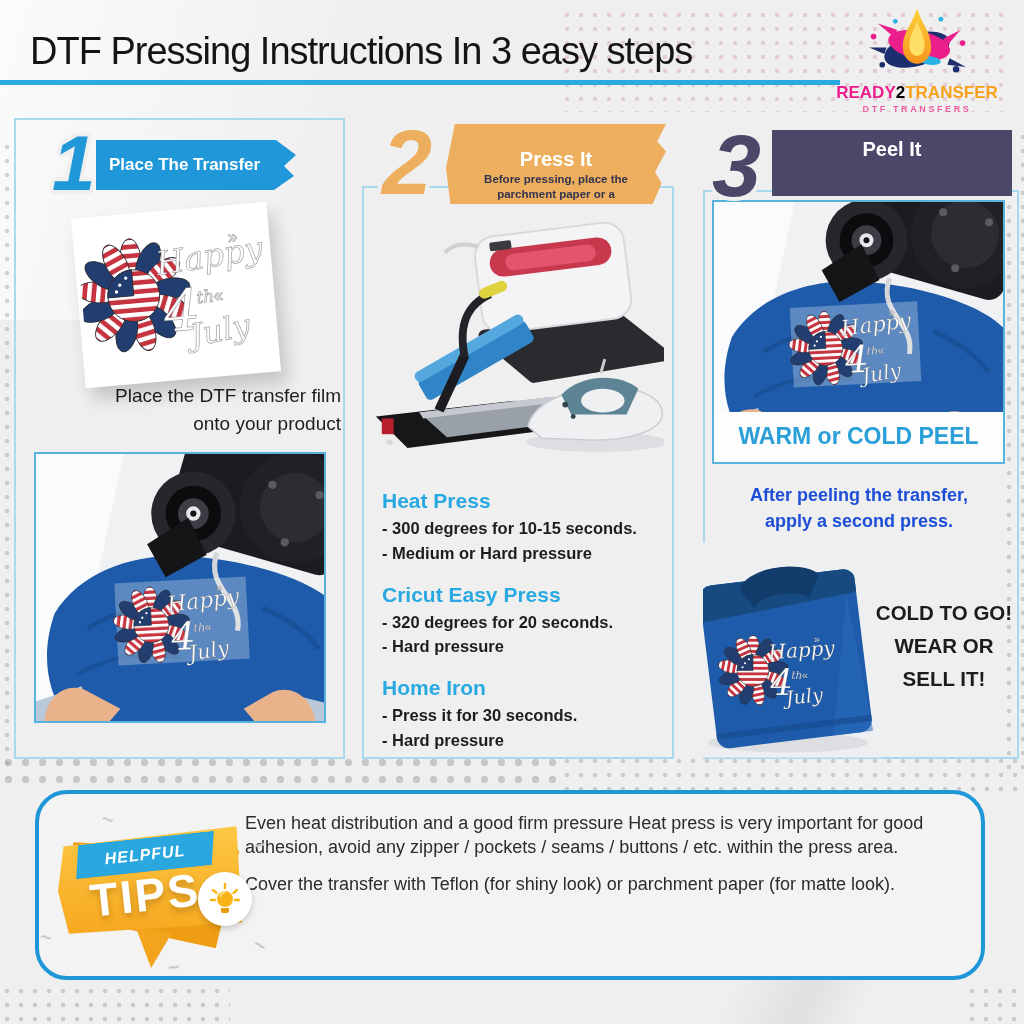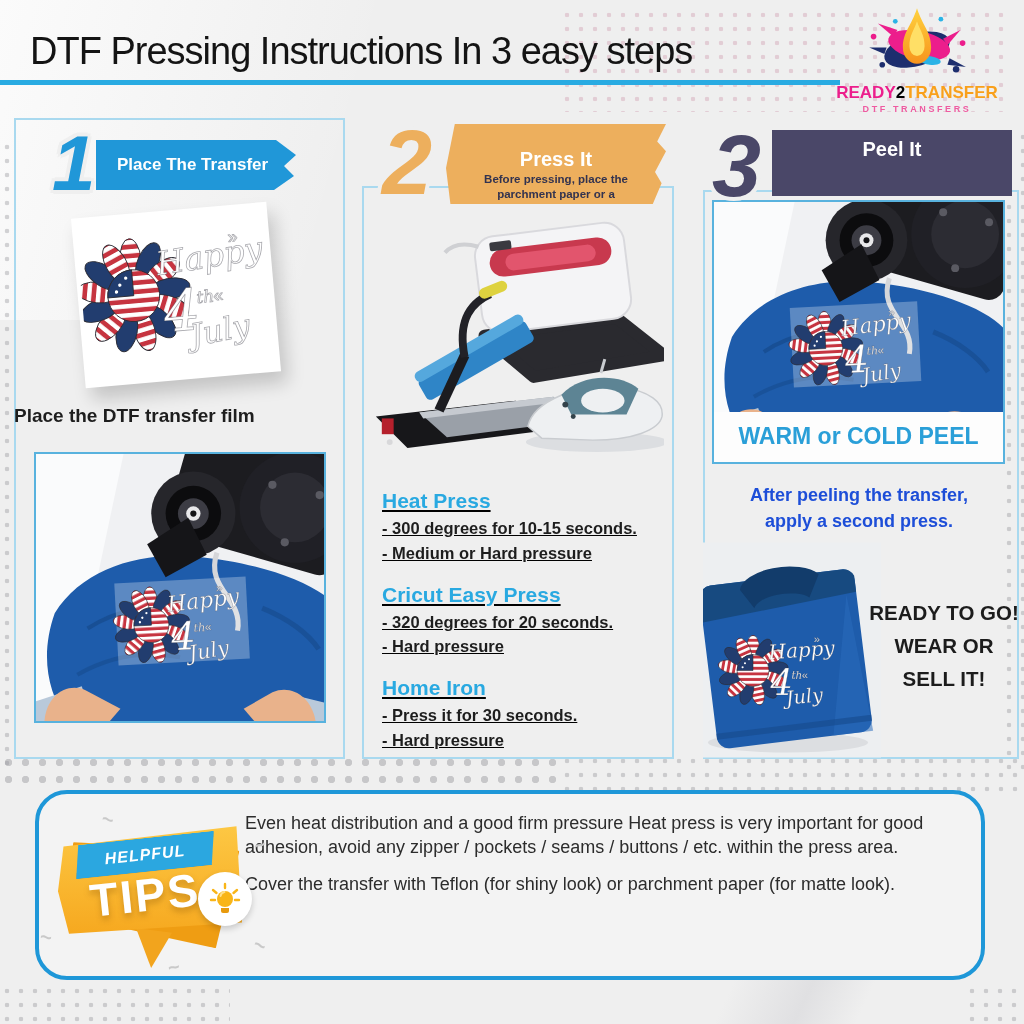--- a/index.html
+++ b/index.html
@@ -32,39 +32,39 @@
   
   .stepnum{font-style:italic;font-weight:900;z-index:3;line-height:1;
     text-shadow:-4px 0 0 #efefef,4px 0 0 #efefef,0 -4px 0 #efefef,0 4px 0 #efefef,-3px -3px 0 #efefef,3px 3px 0 #efefef,-3px 3px 0 #efefef,3px -3px 0 #efefef;}
   .num1{left:52px;top:124px;font-size:78px;color:#2097d8;}
   .num2{left:382px;top:118px;font-size:90px;color:#edaf5d;}
   .num3{left:712px;top:122px;font-size:88px;color:#4a4768;}
 
   
   .banner1{left:96px;top:140px;width:200px;height:50px;background:#2097d8;z-index:2;
     clip-path:polygon(0 0,90% 0,100% 30%,94% 52%,99% 72%,89% 100%,0 100%);
-    color:#fff;font-size:17px;font-weight:700;line-height:50px;padding-left:21px;box-sizing:border-box;}
+    color:#fff;font-size:17px;font-weight:700;line-height:50px;padding-left:13px;box-sizing:border-box;}
   .banner2{left:446px;top:124px;width:220px;height:80px;background:#edaf5d;z-index:2;text-align:center;
     clip-path:polygon(4% 0,100% 0,96% 22%,100% 34%,95% 60%,98% 74%,94% 100%,2% 100%,0 55%);
     color:#fff;padding-top:24px;box-sizing:border-box;}
   .banner2 .bt{font-size:20px;font-weight:800;line-height:1.1;}
   .banner2 .bs{font-size:11.5px;font-weight:700;color:#33334f;line-height:1.3;margin-top:2px;}
   .banner3{left:772px;top:130px;width:240px;height:66px;background:#4a4768;z-index:2;text-align:center;
     color:#fff;font-size:20px;font-weight:800;line-height:1.4;padding-top:5px;box-sizing:border-box;}
 
   
   .sheet{left:78px;top:210px;width:196px;height:170px;background:#fff;transform:rotate(-5deg);
     box-shadow:6px 12px 18px rgba(0,0,0,.18);z-index:1;}
-  .caption1{left:14px;top:382px;width:327px;text-align:left;font-size:19px;font-weight:700;color:#1e1e1e;line-height:1.45;margin-top:20px;}
+  .caption1{left:14px;top:382px;width:327px;text-align:right;font-size:19px;font-weight:400;color:#1e1e1e;line-height:1.45;}
   .photo1{left:34px;top:452px;width:292px;height:271px;border:2px solid #58b2de;box-sizing:border-box;overflow:hidden;}
 
   
   .equip{left:368px;top:198px;width:296px;height:280px;}
   .methods{left:382px;top:489px;width:280px;}
-  .method{margin-bottom:17px;text-decoration:underline;}
+  .method{margin-bottom:17px;}
   .method .mname{font-size:21px;font-weight:800;color:#29a9e1;margin-bottom:3px;}
   .method .mline{font-size:16.5px;font-weight:700;color:#1d1d1d;line-height:1.5;}
 
   
   .photo3{left:712px;top:200px;width:293px;height:264px;border:2px solid #58b2de;box-sizing:border-box;background:#fff;overflow:hidden;}
   .photo3 svg{display:block;}
   .peel{height:50px;line-height:48px;text-align:center;font-size:23px;font-weight:800;color:#2a9fd8;background:#fdfdfd;}
   .caption3{left:703px;top:482px;width:312px;text-align:center;font-size:18px;font-weight:700;color:#1d4ed8;line-height:1.45;}
   .folded{left:703px;top:542px;width:178px;height:216px;}
   .ready{left:868px;top:596px;width:152px;text-align:center;font-size:20.5px;font-weight:700;color:#1c1c1c;line-height:1.62;}
@@ -182,20 +182,21 @@
   <div class="abs stepnum num1">1</div>
   <div class="abs banner1">Place The Transfer</div>
 
   <div class="abs sheet">
     <svg width="188" height="132" viewBox="0 0 145 100" style="margin:16px 0 0 4px">
       <use href="#fdesign" xlink:href="#fdesign"></use>
     </svg>
   </div>
   <div class="abs caption1">
     <div>Place the DTF transfer film</div>
+    <div>onto your product</div>
   </div>
 
   <div class="abs photo1">
     <svg width="288" height="267" viewBox="0 0 300 260" preserveAspectRatio="xMidYMid slice">
       <rect width="300" height="260" fill="#f0f1f3"></rect>
       <polygon points="0,0 95,0 40,260 0,260" fill="#fafbfc"></polygon>
       <path d="M28,155 C55,112 110,95 165,100 C235,106 292,130 305,152 L305,262 L42,262 C20,232 14,195 28,155 Z" fill="#1e5cab"></path>
       <path d="M60,170 C90,150 130,145 150,150" stroke="#164a8c" stroke-width="4" fill="none" opacity=".7"></path>
       <path d="M50,215 C85,195 120,192 150,198" stroke="#164a8c" stroke-width="4" fill="none" opacity=".55"></path>
       <path d="M230,150 C255,160 275,175 285,190" stroke="#164a8c" stroke-width="5" fill="none" opacity=".6"></path>
@@ -346,21 +347,21 @@
         <rect x="4" y="34" width="156" height="164" rx="12" fill="#1e5cab"></rect>
         <path d="M4,70 L160,58 L160,42 A12,12 0 0 0 148,34 L16,34 A12,12 0 0 0 4,46 Z" fill="#174a80"></path>
         <path d="M45,42 A42,20 0 0 1 125,36 L113,58 A30,13 0 0 0 57,62 Z" fill="#123c6b"></path>
         <path d="M150,60 L160,198 L120,198 Z" fill="#2a6cbb" opacity=".55"></path>
         <rect x="4" y="182" width="156" height="6" fill="#164a8c" opacity=".6"></rect>
       </g>
       <use href="#fdesign" xlink:href="#fdesign" transform="translate(18,88) scale(0.80)"></use>
     </svg>
   </div>
   <div class="abs ready">
-    <div>READY TO GO!</div>
+    <div>COLD TO GO!</div>
     <div>WEAR OR</div>
     <div>SELL IT!</div>
   </div>
 
   <div class="abs tipsbox"></div>
   <div class="abs tipstext">
     <p>Even heat distribution and a good firm pressure Heat press is very important for good adhesion, avoid any zipper / pockets / seams / buttons / etc. within the press area.</p>
     <p>Cover the transfer with Teflon (for shiny look) or parchment paper (for matte look).</p>
   </div>
 

